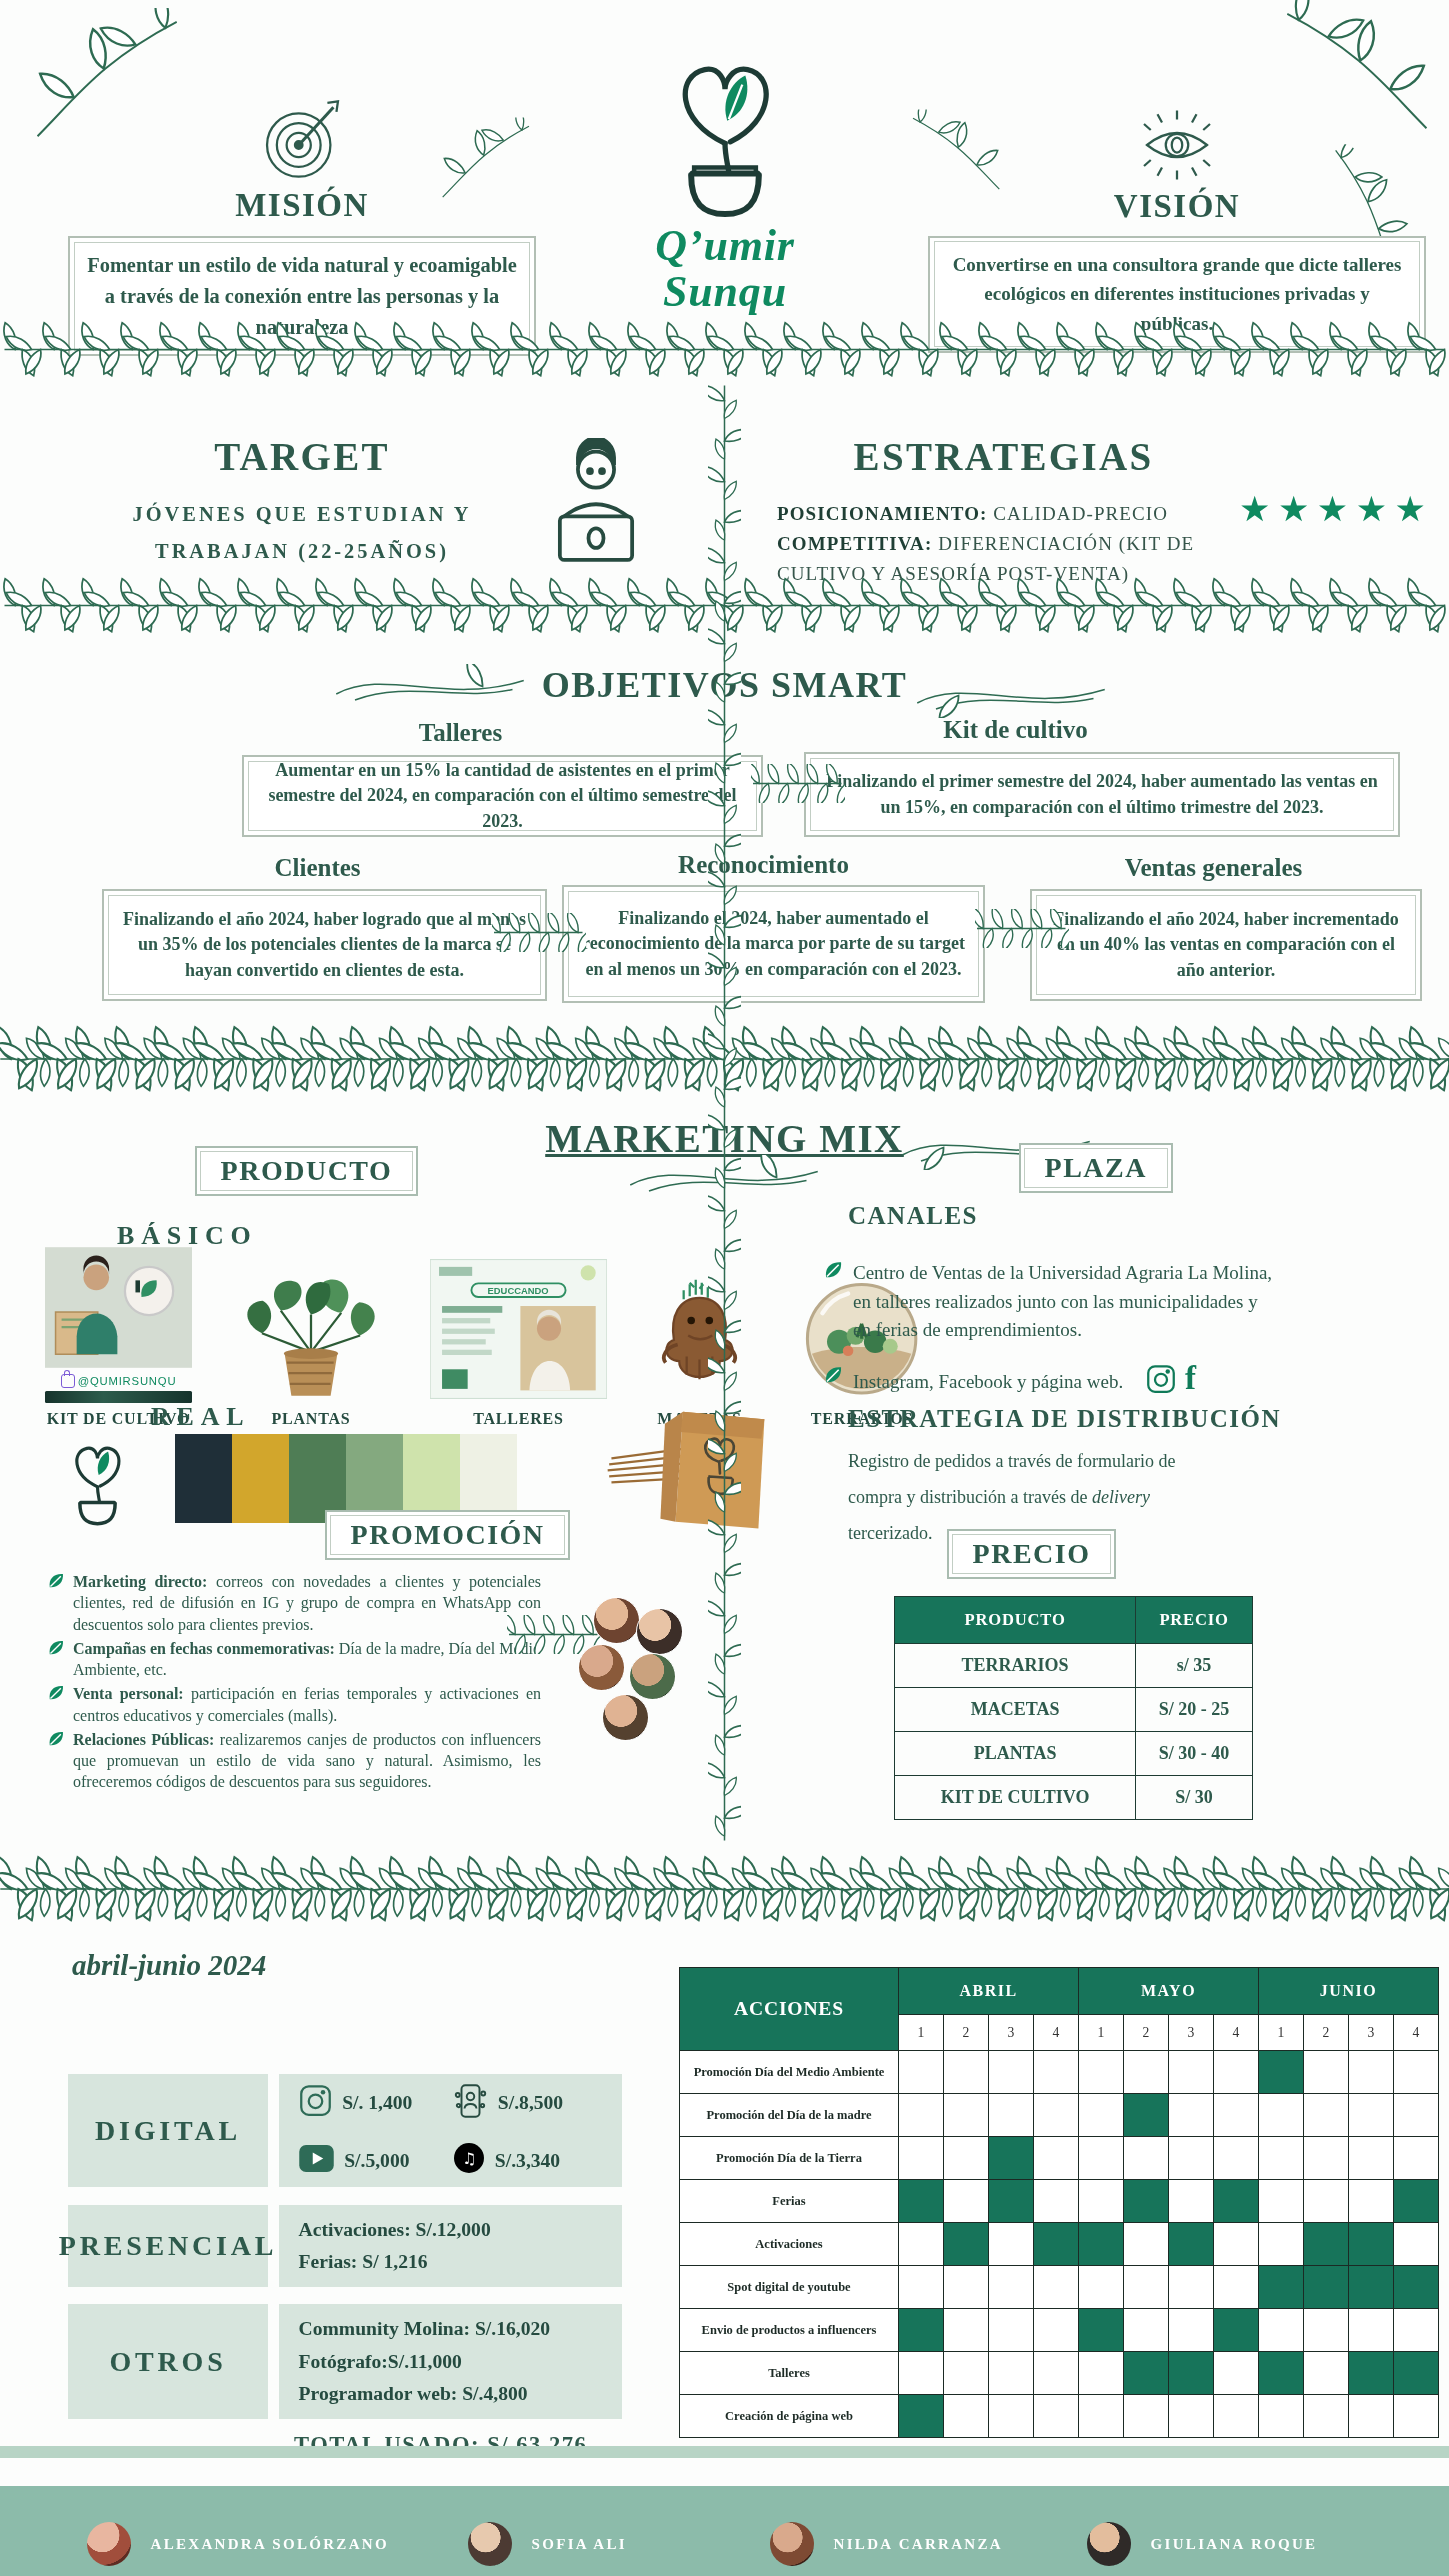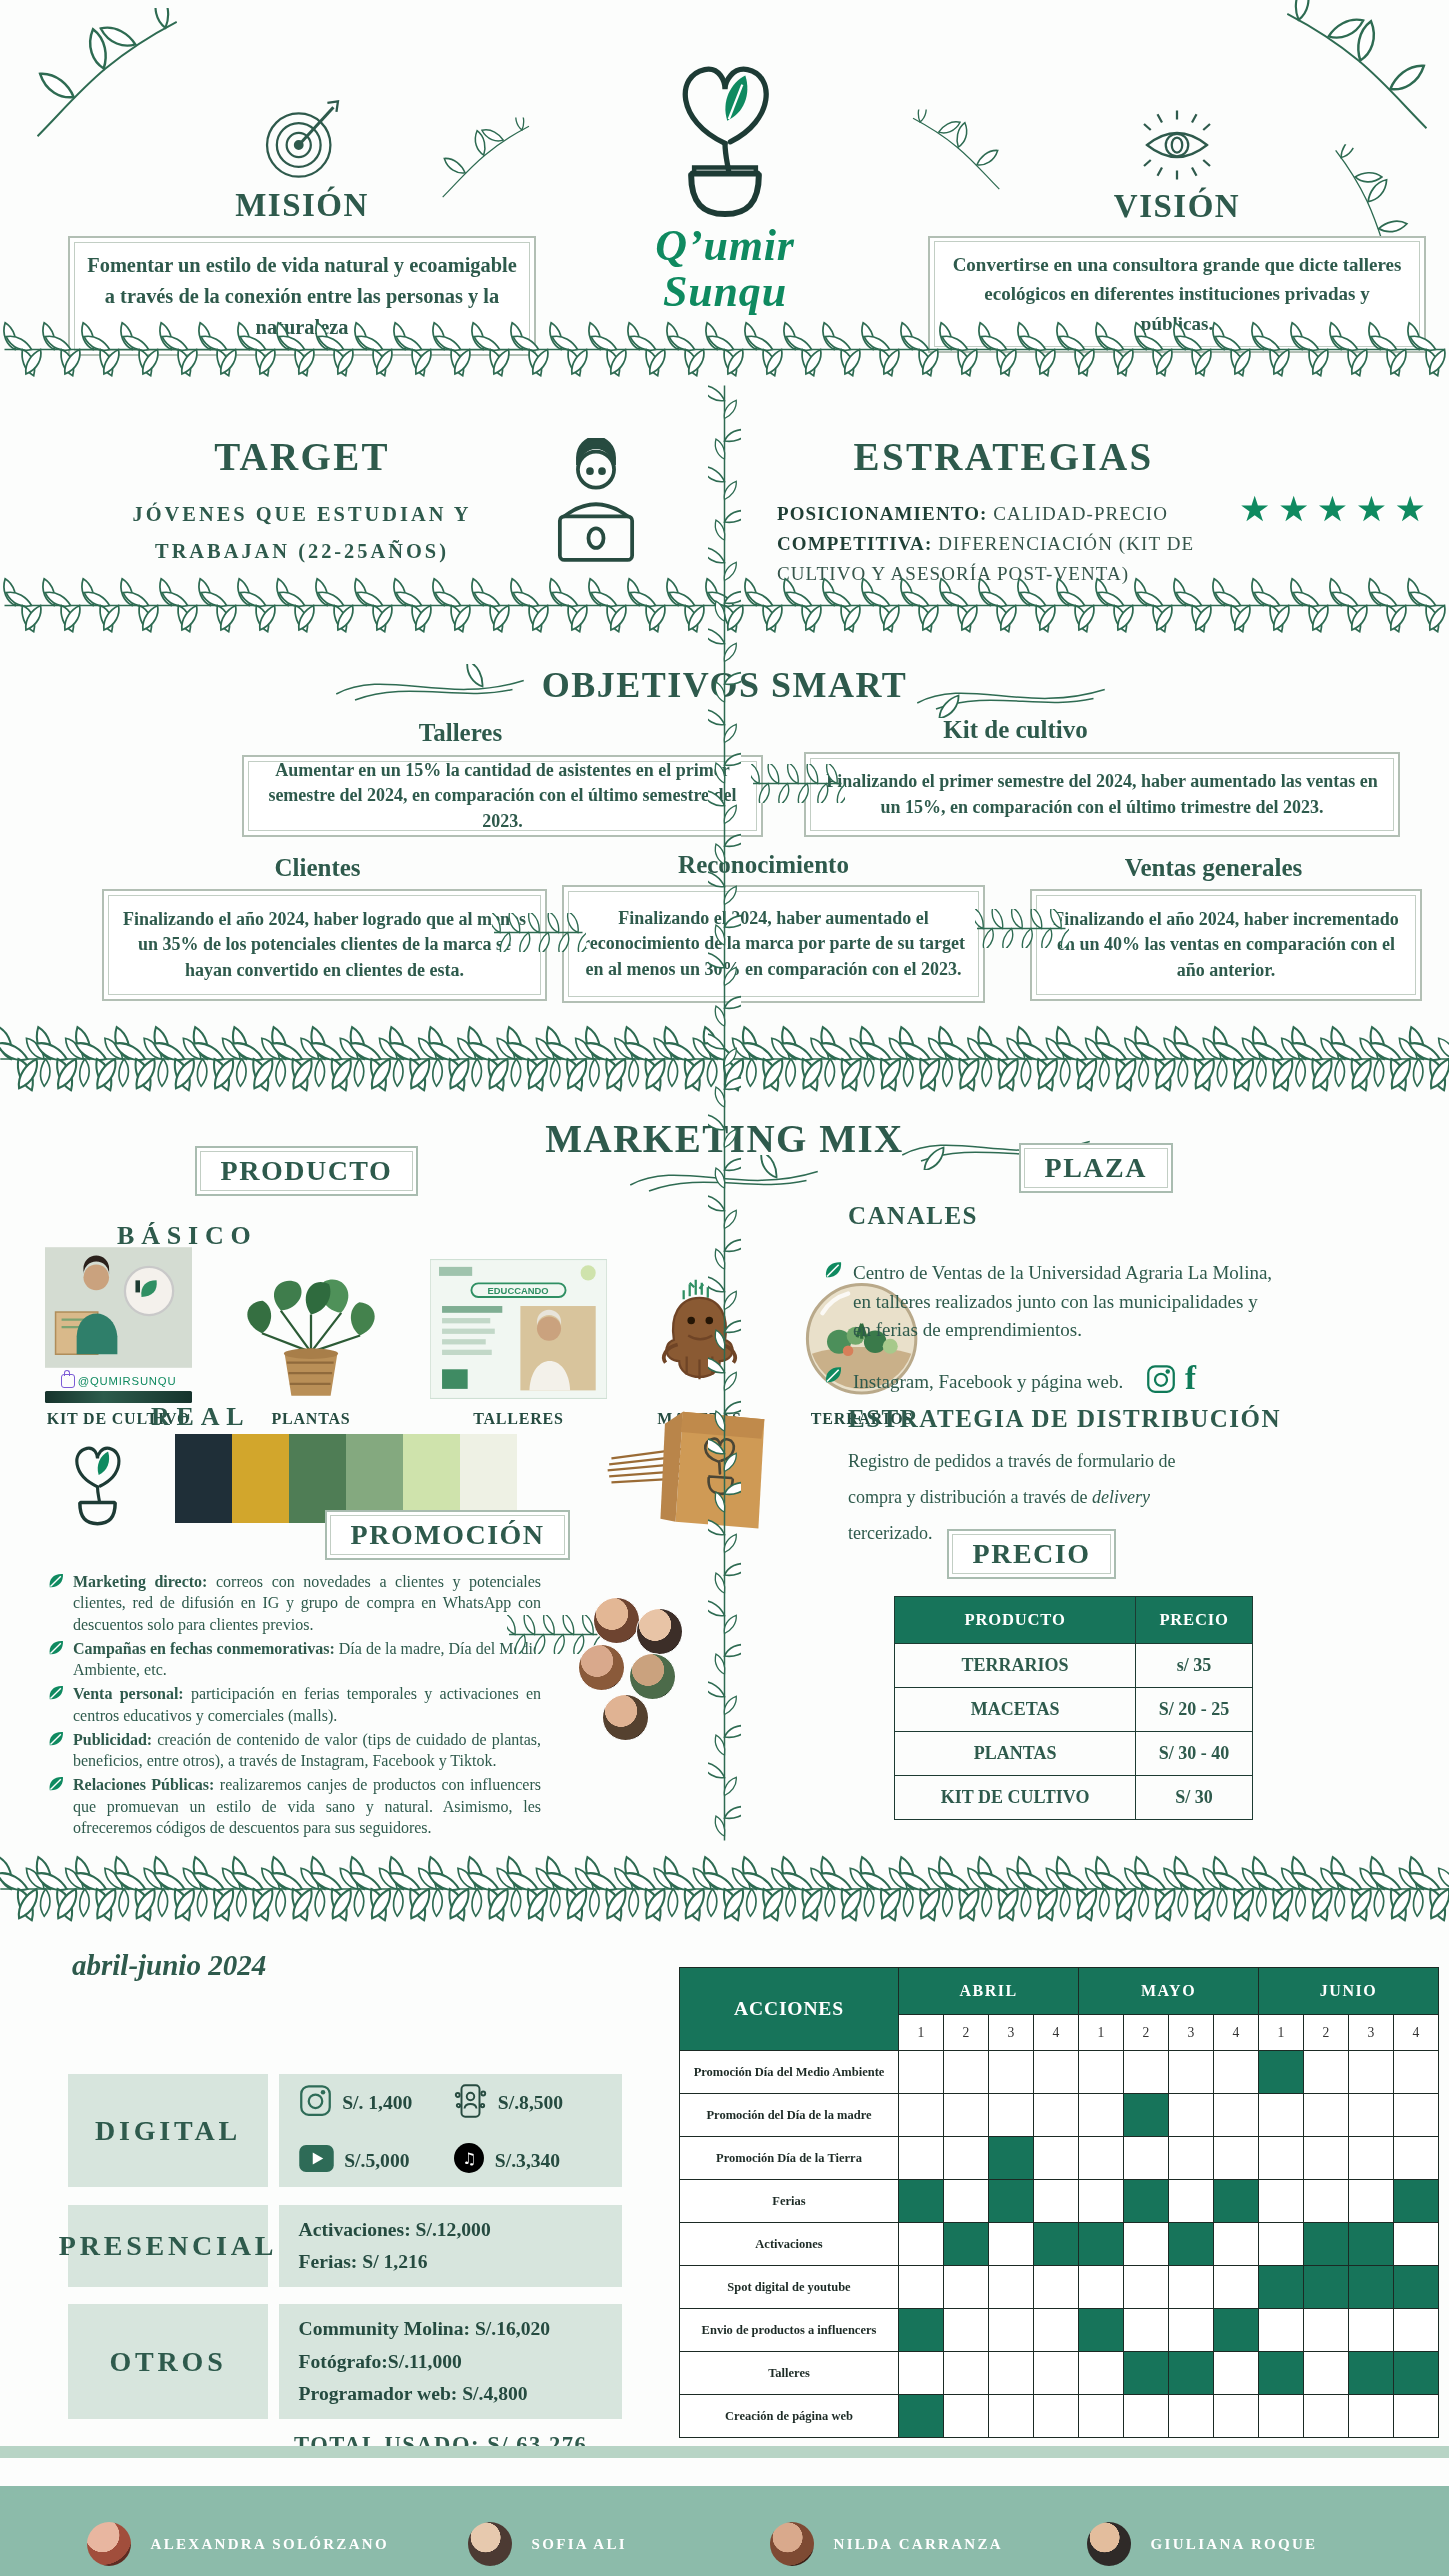--- a/index.html
+++ b/index.html
@@ -817,21 +817,21 @@
         <path d="M0 0 C7 -9 11 -24 3 -36 C-8 -24 -7 -9 0 0 Z" transform="translate(1878 57) rotate(-45) scale(1)" fill="#fff" stroke="#2e6b52" stroke-width="2.2"></path>
         <path d="M0 0 C7 -9 11 -24 3 -36 C-8 -24 -7 -9 0 0 Z" transform="translate(1880 57) rotate(178) scale(1)" fill="#fff" stroke="#2e6b52" stroke-width="2.2"></path>
         <path d="M0 0 C7 -9 11 -24 3 -36 C-8 -24 -7 -9 0 0 Z" transform="translate(1886 57) rotate(-25) scale(1.25)" fill="#fff" stroke="#2e6b52" stroke-width="2.2"></path>
         <path d="M0 0 C7 -9 11 -24 3 -36 C-8 -24 -7 -9 0 0 Z" transform="translate(1908 57) rotate(-68) scale(1.25)" fill="#fff" stroke="#2e6b52" stroke-width="2.2"></path>
         <path d="M0 0 C7 -9 11 -24 3 -36 C-8 -24 -7 -9 0 0 Z" transform="translate(1896 57) rotate(152) scale(1.25)" fill="#fff" stroke="#2e6b52" stroke-width="2.2"></path>
         <path d="M0 0 C7 -9 11 -24 3 -36 C-8 -24 -7 -9 0 0 Z" transform="translate(1920 57) rotate(206) scale(1.25)" fill="#fff" stroke="#2e6b52" stroke-width="2.2"></path>
         <path d="M0 0 C7 -9 11 -24 3 -36 C-8 -24 -7 -9 0 0 Z" transform="translate(1930 57) rotate(-45) scale(1)" fill="#fff" stroke="#2e6b52" stroke-width="2.2"></path>
         <path d="M0 0 C7 -9 11 -24 3 -36 C-8 -24 -7 -9 0 0 Z" transform="translate(1932 57) rotate(178) scale(1)" fill="#fff" stroke="#2e6b52" stroke-width="2.2"></path>
       </svg></div>
 
-  <h2 class="abs ctr" style="left:468px;top:1116px;width:513px;font-size:39px;letter-spacing:1.5px;">MARKETING MIX</h2>
+  <h2 class="abs ctr" style="left:468px;top:1116px;width:513px;font-size:39px;letter-spacing:1.5px;text-decoration:underline;">MARKETING MIX</h2>
   <div class="abs flourish" style="left:626px;top:1155px;"><svg width="196" height="45" viewBox="0 0 260 60" fill="none" stroke="#2e6b52" stroke-width="2">
     <path d="M5 40 C70 5 150 55 255 22"></path>
         <path d="M30 48 C100 22 170 50 240 34"></path>
     <path d="M0 0 C7 -9 11 -24 3 -36 C-8 -24 -7 -9 0 0 Z" transform="translate(200 30) rotate(-35) scale(1.1)" fill="#fff" stroke="#2e6b52" stroke-width="2.2"></path>
       </svg></div>
   <div class="abs flourish" style="left:898px;top:1125px;"><svg width="196" height="45" viewBox="0 0 260 60" fill="none" stroke="#2e6b52" stroke-width="2">
     <path d="M5 40 C70 5 150 55 255 22"></path>
         <path d="M30 48 C100 22 170 50 240 34"></path>
     <path d="M0 0 C7 -9 11 -24 3 -36 C-8 -24 -7 -9 0 0 Z" transform="translate(60 30) rotate(-145) scale(1.1)" fill="#fff" stroke="#2e6b52" stroke-width="2.2"></path>
       </svg></div>
@@ -962,24 +962,20 @@
             <path d="M5 21 L20 6" stroke="#fff" stroke-width="2"></path>
           </svg></span><b>Marketing directo:</b> correos con novedades a clientes y potenciales clientes, red de difusión en IG y grupo de compra en WhatsApp con descuentos solo para clientes previos.</li>
       <li><span class="leaf-bullet"><svg width="18" height="18" viewBox="0 0 26 26">
             <path d="M4 22 C2 10 10 2 23 3 C24 15 16 23 4 22 Z" fill="#0f8a60"></path>
             <path d="M5 21 L20 6" stroke="#fff" stroke-width="2"></path>
           </svg></span><b>Campañas en fechas conmemorativas:</b> Día de la madre, Día del Medio Ambiente, etc.</li>
       <li><span class="leaf-bullet"><svg width="18" height="18" viewBox="0 0 26 26">
             <path d="M4 22 C2 10 10 2 23 3 C24 15 16 23 4 22 Z" fill="#0f8a60"></path>
             <path d="M5 21 L20 6" stroke="#fff" stroke-width="2"></path>
           </svg></span><b>Venta personal:</b> participación en ferias temporales y activaciones en centros educativos y comerciales (malls).</li>
-      <li><span class="leaf-bullet"><svg width="18" height="18" viewBox="0 0 26 26">
-            <path d="M4 22 C2 10 10 2 23 3 C24 15 16 23 4 22 Z" fill="#0f8a60"></path>
-            <path d="M5 21 L20 6" stroke="#fff" stroke-width="2"></path>
-          </svg></span><b>Publicidad:</b> creación de contenido de valor (tips de cuidado de plantas, beneficios, entre otros), a través de Instagram, Facebook y Tiktok.</li>
       <li><span class="leaf-bullet"><svg width="18" height="18" viewBox="0 0 26 26">
             <path d="M4 22 C2 10 10 2 23 3 C24 15 16 23 4 22 Z" fill="#0f8a60"></path>
             <path d="M5 21 L20 6" stroke="#fff" stroke-width="2"></path>
           </svg></span><b>Relaciones Públicas:</b> realizaremos canjes de productos con influencers que promuevan un estilo de vida sano y natural. Asimismo, les ofreceremos códigos de descuentos para sus seguidores.</li>
     </ul>
 
   <div class="abs mid-title" style="left:848px;top:1202px;">CANALES</div>
   <div class="abs" style="left:823px;top:1259px;width:453px;">
     <div class="plaza-li">
       <span class="leaf-bullet lb-big"><svg width="20.4" height="20.4" viewBox="0 0 26 26">

